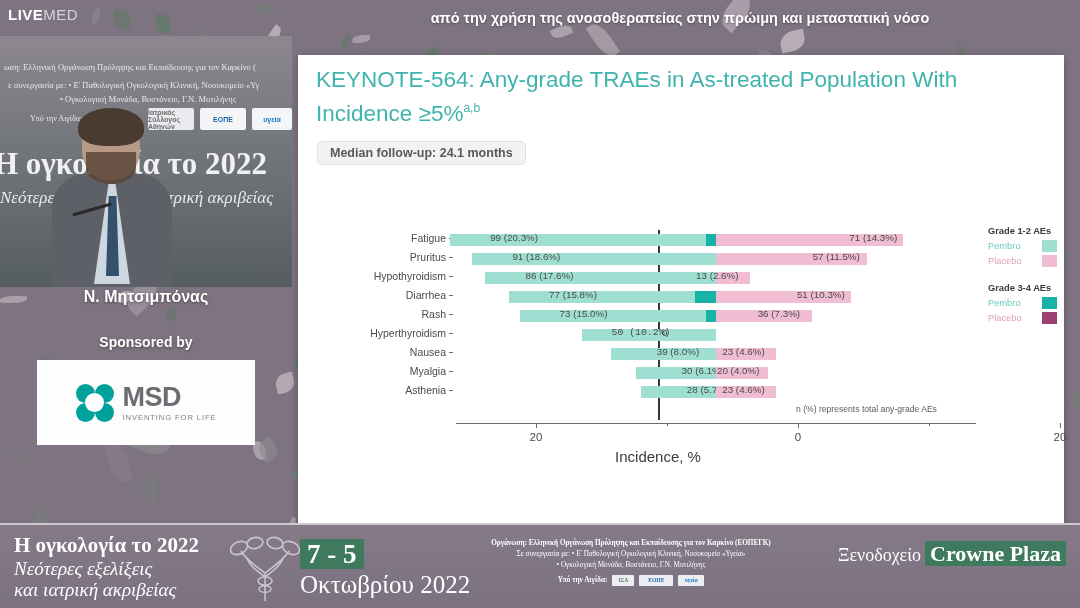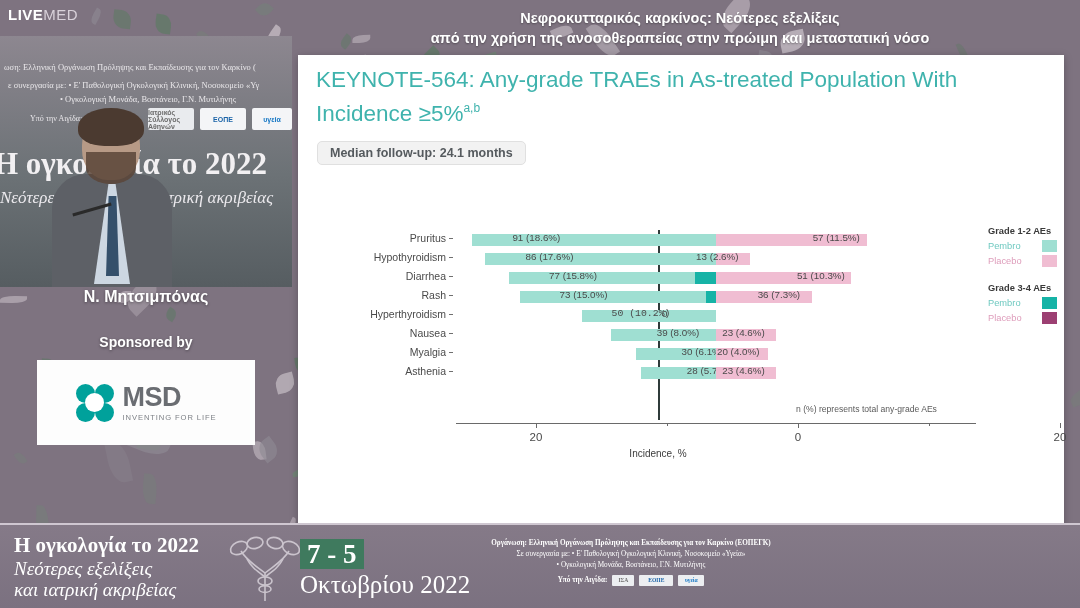--- a/index.html
+++ b/index.html
@@ -108,21 +108,21 @@
   .bar-left .seg12{position:absolute;right:0;top:0;height:12px;background:#9fdfd2;}
   .bar-left .seg34{position:absolute;top:0;height:12px;background:#16b3a6;}
   .bar-right{position:absolute;left:50%;top:3.5px;height:12px;}
   .bar-right .seg12{position:absolute;left:0;top:0;height:12px;background:#f0bdd2;}
   .val-left{position:absolute;top:2px;font-size:9.8px;color:#4a4a4a;text-align:right;white-space:nowrap;}
   .val-right{position:absolute;top:2px;font-size:9.8px;color:#4a4a4a;white-space:nowrap;}
   #xaxis{position:absolute;left:140px;top:243px;width:520px;height:1.3px;background:#6a6a6a;}
   .xtick{position:absolute;top:243px;width:1.3px;height:5px;background:#6a6a6a;}
   .xtlabel{position:absolute;top:251px;font-size:11.5px;color:#4a4a4a;transform:translateX(-50%);}
   #xlabel{position:absolute;top:268px;left:342px;transform:translateX(-50%);
-          font-size:10px;color:#3c3c3c;}
+          font-size:15px;color:#3c3c3c;}
   #footnote{position:absolute;left:480px;top:224px;font-size:8.6px;color:#5a5a5a;}
   
   #legend{position:absolute;left:672px;top:46px;width:110px;font-size:9.3px;}
   .lg-title{color:#3a3a3a;font-weight:bold;margin-bottom:4px;}
   .lg-row{display:flex;align-items:center;margin-bottom:3px;}
   .lg-name{width:54px;}
   .lg-sw{width:15px;height:12px;display:inline-block;}
   .lg-pembro{color:#6fc9c0;} .lg-placebo{color:#de9dbb;}
   #legend .gap{height:13px;}
   
@@ -307,21 +307,20 @@
     <div class="leaf" style="width: 16.5087px; height: 17.3617px; left: 1000.14px; top: 294.482px; background: rgb(93, 122, 99); transform: rotate(168.275deg); opacity: 0.6;"></div>
     <div class="leaf" style="width: 42.9121px; height: 15.8816px; left: 518.287px; top: 436.836px; background: rgb(111, 138, 116); transform: rotate(5.71142deg); opacity: 0.6;"></div>
     <div class="leaf" style="width: 23.9736px; height: 18.7923px; left: 589.486px; top: 539.626px; background: rgb(93, 122, 99); transform: rotate(164.167deg); opacity: 0.54;"></div>
   </div>
 
 <div id="livemed">
   <span class="live">LIVE</span><span class="med">MED</span>
 </div>
 
 <div id="header-title">
-  <div>Νεφροκυτταρικός καρκίνος: Νεότερες εξελίξεις</div>
   <div>από την χρήση της ανοσοθεραπείας στην πρώιμη και μεταστατική νόσο</div>
 </div>
 
 <div id="video-panel">
   <div class="vp-slide"></div>
   <div class="vp-txt vp-l1">ωση: Ελληνική Οργάνωση Πρόληψης και Εκπαίδευσης για τον Καρκίνο (</div>
   <div class="vp-txt vp-l2">ε συνεργασία με: • Ε' Παθολογική Ογκολογική Κλινική, Νοσοκομείο «Υγ</div>
   <div class="vp-txt vp-l3">• Ογκολογική Μονάδα, Βοστάνειο, Γ.Ν. Μυτιλήνης</div>
   <div class="vp-txt vp-l4">Υπό την Αιγίδα:</div>
   <div class="logobox" id="lb1">Ιατρικός Σύλλογος Αθηνών</div>
@@ -383,20 +382,35 @@
       <div class="lg-row">
         <span class="lg-name lg-placebo">Placebo</span>
         <span class="lg-sw" style="background:#9c3f72"></span>
       </div>
     </div>
 
     <div id="plot">
       <div class="axis-line"></div>
       <div id="rows">
           <div class="row">
+            <div class="cat-label">Fatigue</div>
+            <div class="tick-y"></div>
+            <div class="barzone">
+              <div class="bar-left" style="width: 265.93px;">
+                <div class="seg12" style="width: 265.93px;"></div>
+                <div class="seg34" style="width: 10.48px; right: 0px;"></div>
+              </div>
+              <div class="val-left" style="right: 437.93px;">99 (20.3%)</div>
+              <div class="bar-right" style="width: 187.33px;">
+                <div class="seg12" style="width: 187.33px;"></div>
+              </div>
+              <div class="val-right" style="left: 393.33px;">71 (14.3%)</div>
+            </div>
+          </div>
+          <div class="row">
             <div class="cat-label">Pruritus</div>
             <div class="tick-y"></div>
             <div class="barzone">
               <div class="bar-left" style="width: 243.66px;">
                 <div class="seg12" style="width: 243.66px;"></div>
               </div>
               <div class="val-left" style="right: 415.66px;">91 (18.6%)</div>
               <div class="bar-right" style="width: 150.65px;">
                 <div class="seg12" style="width: 150.65px;"></div>
               </div>
@@ -552,14 +566,16 @@
     <div>Σε συνεργασία με: • Ε' Παθολογική Ογκολογική Κλινική, Νοσοκομείο «Υγεία»</div>
     <div>• Ογκολογική Μονάδα, Βοστάνειο, Γ.Ν. Μυτιλήνης</div>
     <div id="bb-auspices">
       <span class="bold">Υπό την Αιγίδα:</span>
       <span class="ab" style="width:22px;color:#6f6f6f">ΙΣΑ</span>
       <span class="ab" style="width:34px;color:#1a63a8">ΕΟΠΕ</span>
       <span class="ab" style="width:26px;color:#1476c4">υγεία</span>
     </div>
   </div>
   <div id="bb-hotel">
+    <div><span class="h1">Ξενοδοχείο</span>
+      <span class="hl">Crowne Plaza</span></div>
   </div>
 </div>
 
 </body></html>

